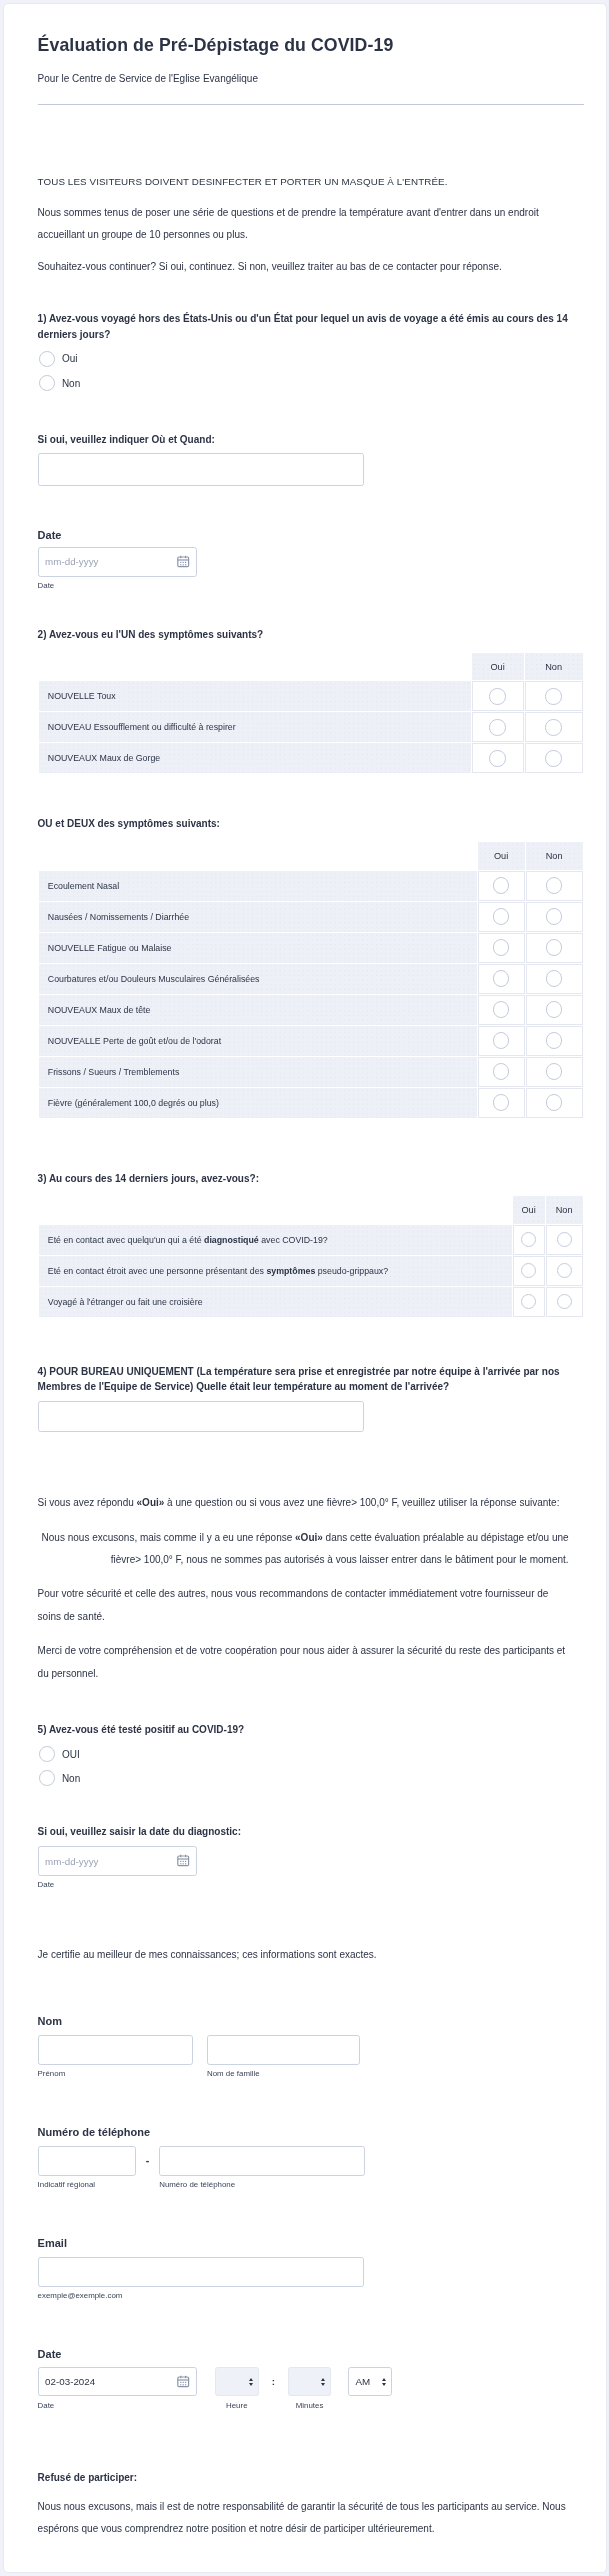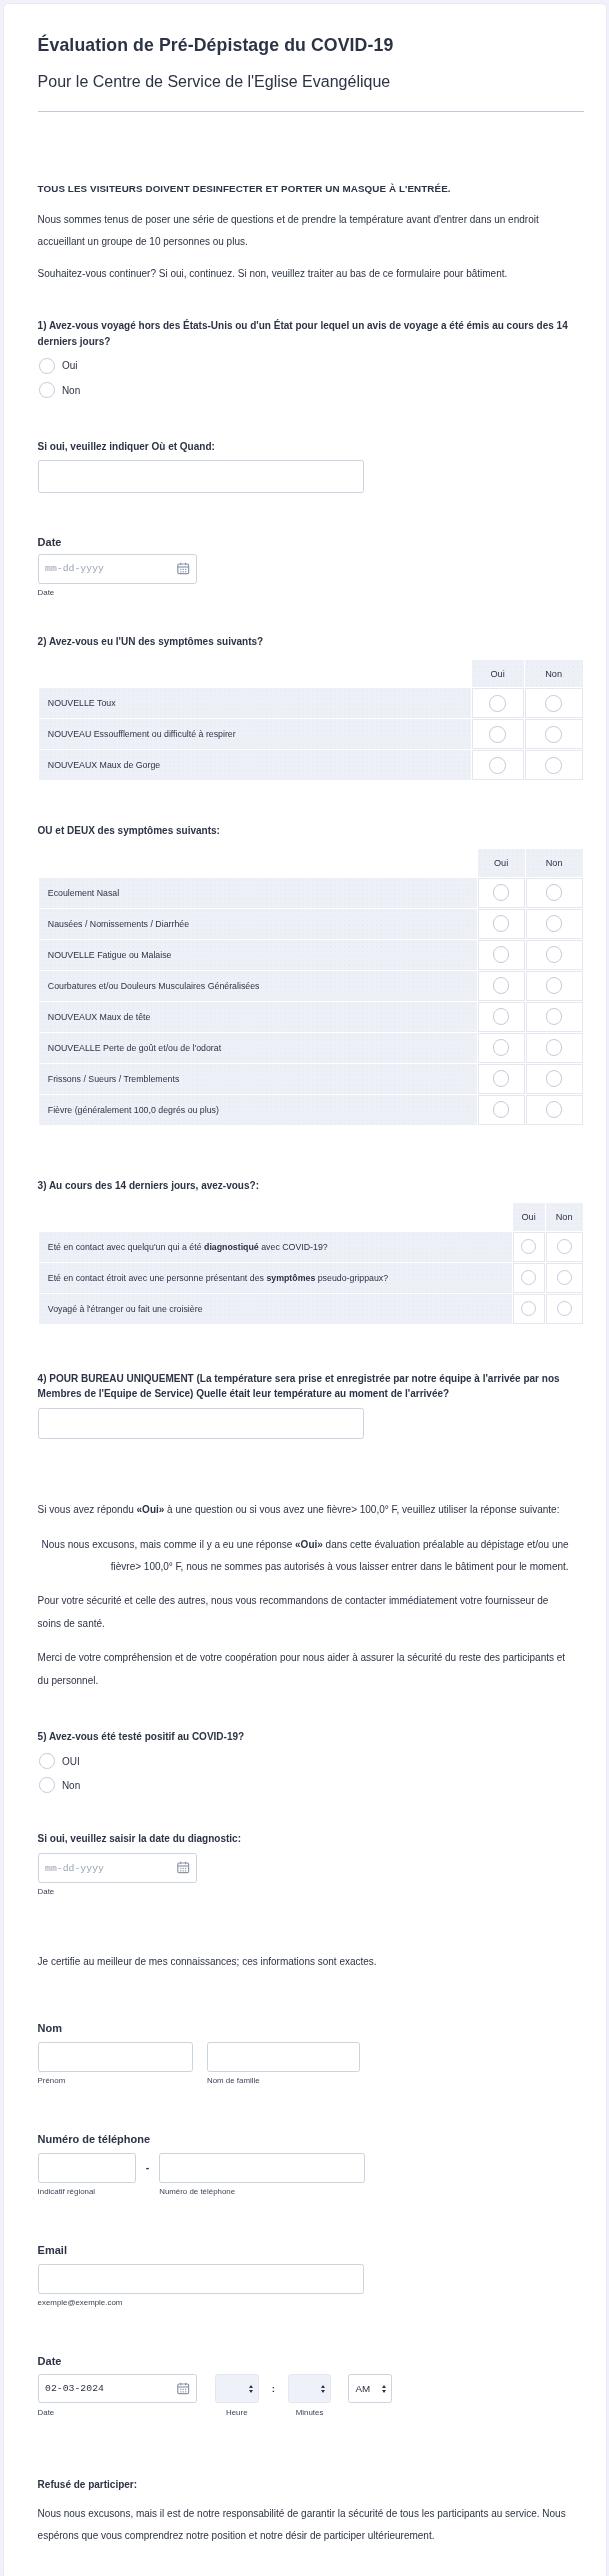--- a/index.html
+++ b/index.html
@@ -18,32 +18,32 @@
     border-radius:5.2px;
     padding:17px 22px 31px 34px;
   }
   h1.form-title{
     font-size:17.7px;
     font-weight:700;
     margin:14.4px 0 0 0;
     letter-spacing:0.1px;
   }
   .form-subtitle{
-    font-size:16px;
+    font-size:10px;
     margin-top:17px;
   }
   .divider{
     height:0.7px;
     background:#c3c8d6;
     margin-top:19.6px;
   }
   .intro-note{
     margin-top:72px;
     font-size:9.8px;
-    font-weight:700;
+    font-weight:400;
     letter-spacing:0.1px;
   }
   .para{
     font-size:10px;
     line-height:2.25;
     margin:14.4px 0 0 0;
     max-width:531px;
   }
   .q-label{
     font-size:10px;
@@ -67,21 +67,21 @@
     border:0.7px solid #c5cbda;
     background:#fff;
     flex:0 0 auto;
   }
   .radio-label{font-size:10px;}
   input.text-input, textarea.text-area{
     box-sizing:border-box;
     border:0.7px solid #cbd2e0;
     border-radius:2.6px;
     background:#fff;
-    font-family:Liberation Mono, monospace;
+    font-family:Liberation Sans, sans-serif;
     font-size:9.8px;
     color:#2c3345;
     padding:2.6px 6.5px;
   }
   textarea.text-area{resize:none;}
   .w-half{width:326px;height:33px;}
   .q4-input{width:326px;height:31px;margin-top:6.5px;}
   .sublabel{
     font-size:7.9px;
     color:#3b4458;
@@ -200,21 +200,21 @@
 <body>
 
 <div class="card">
 
   <h1 class="form-title">Évaluation de Pré-Dépistage du COVID-19</h1>
   <div class="form-subtitle">Pour le Centre de Service de l'Eglise Evangélique</div>
   <div class="divider"></div>
 
   <div class="intro-note">TOUS LES VISITEURS DOIVENT DESINFECTER ET PORTER UN MASQUE À L'ENTRÉE.</div>
   <p class="para">Nous sommes tenus de poser une série de questions et de prendre la température avant d'entrer dans un endroit accueillant un groupe de 10 personnes ou plus.</p>
-  <p class="para" style="margin-top:9.2px;">Souhaitez-vous continuer? Si oui, continuez. Si non, veuillez traiter au bas de ce formulaire pour bâtiment.</p>
+  <p class="para" style="margin-top:9.2px;">Souhaitez-vous continuer? Si oui, continuez. Si non, veuillez traiter au bas de ce contacter pour réponse.</p>
 
   
   <div class="q-label tight">1) Avez-vous voyagé hors des États-Unis ou d'un État pour lequel un avis de voyage a été émis au cours des 14 derniers jours?</div>
   <div class="radio-row">
     <span class="radio-circle"></span>
     <span class="radio-label">Oui</span>
   </div>
   <div class="radio-row">
     <span class="radio-circle"></span>
     <span class="radio-label">Non</span>

